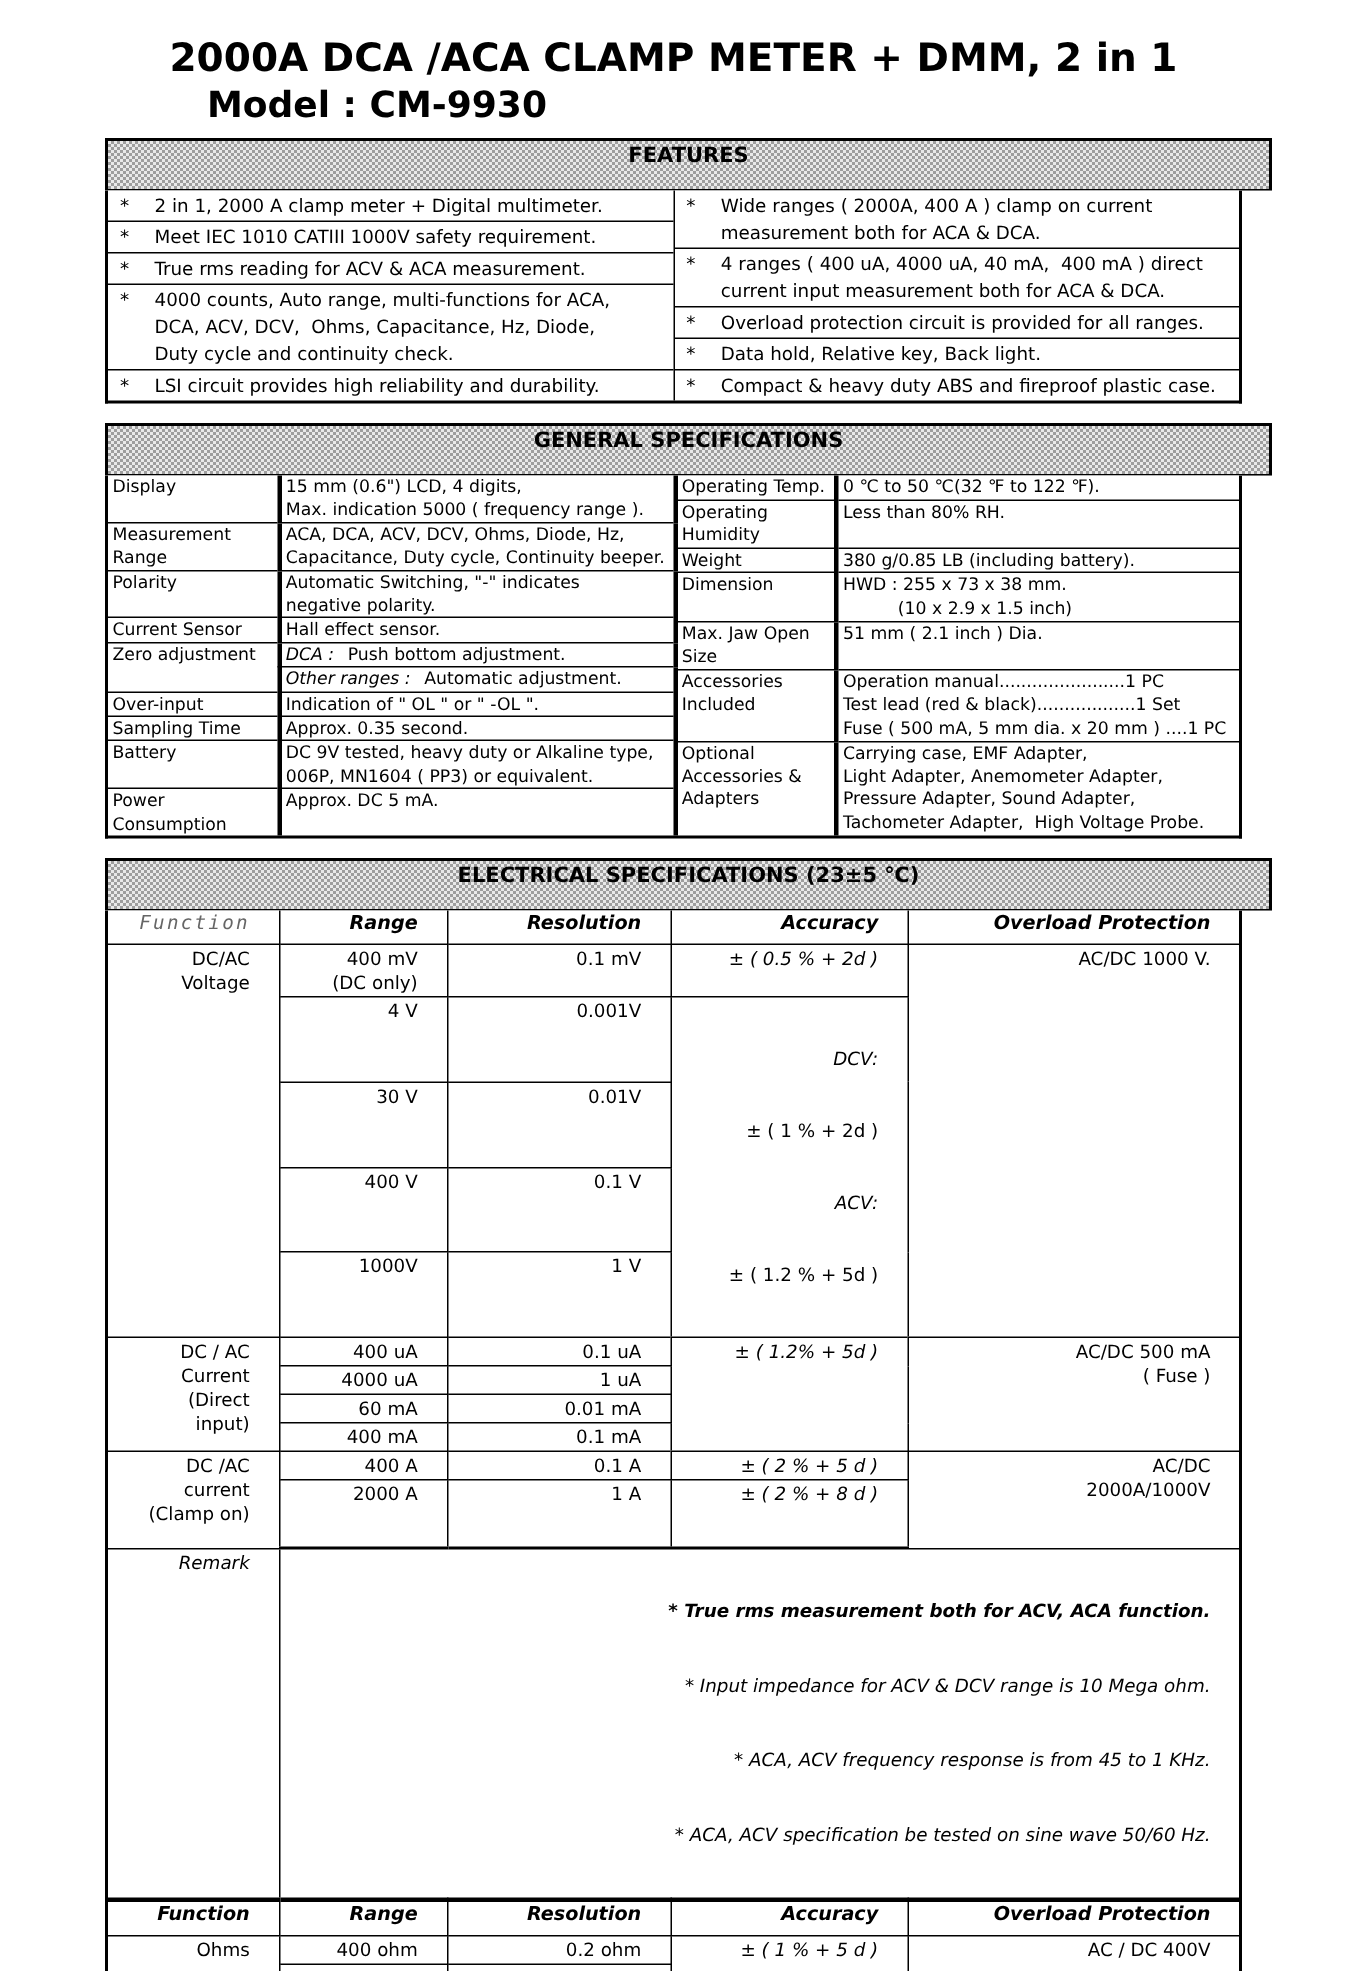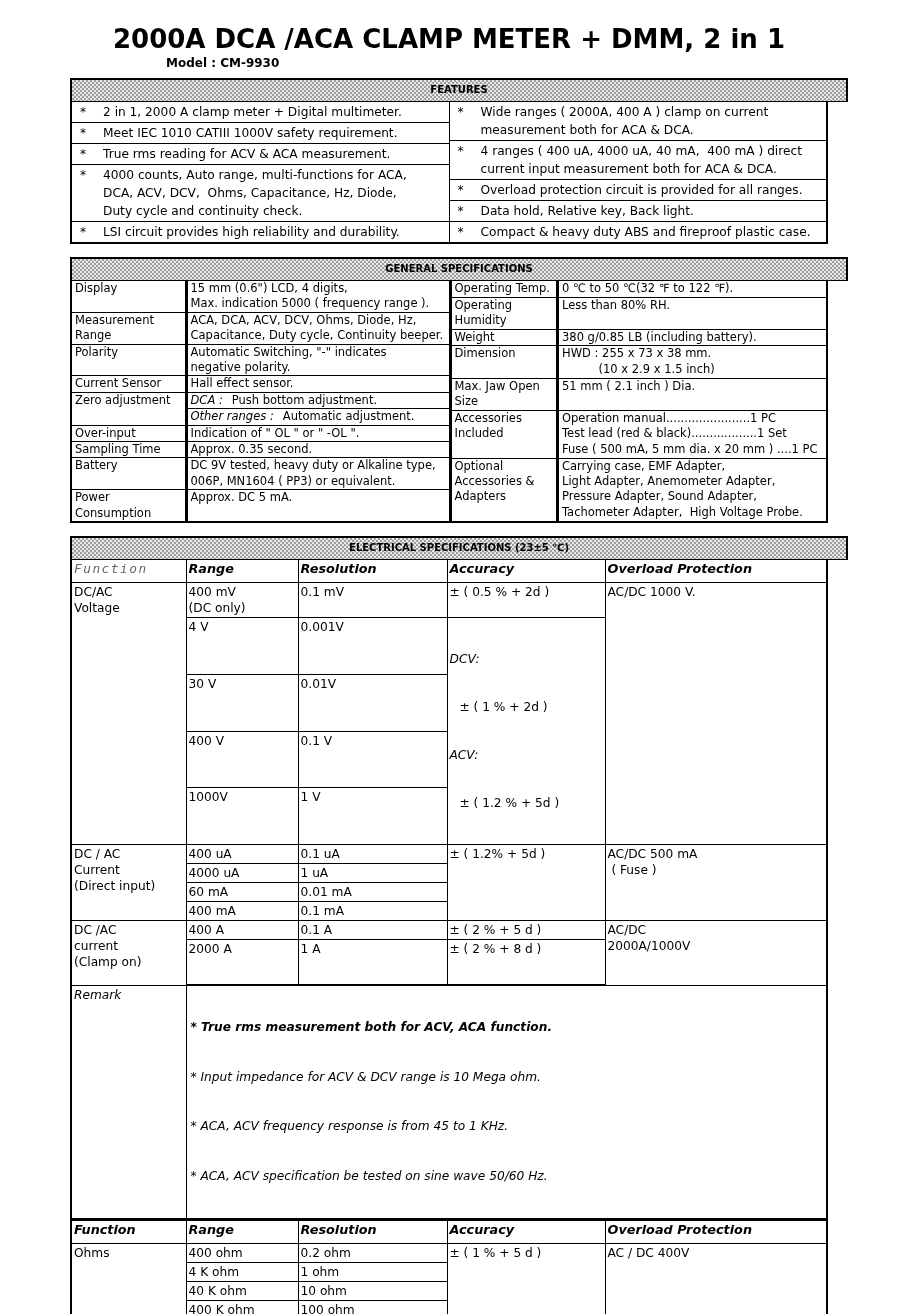--- a/index.html
+++ b/index.html
@@ -1,25 +1,25 @@
 <!DOCTYPE html>
 <html><head>
 <meta charset="utf-8">
 <style>
   html,body{margin:0;padding:0;background:#fff;}
   body{width:910px;height:1314px;overflow:hidden;color:#000;
        font-family:"DejaVu Sans","Liberation Sans",sans-serif;}
   .page{box-sizing:border-box;width:910px;height:1314px;padding:24px 0 0 70px;}
 
   .title{font-size:26px;font-weight:bold;text-align:center;width:758px;margin:0 0 2px 0;letter-spacing:0px;}
-  .model{font-size:12px;font-weight:bold;margin:2px 0 8px 96px;}
+  .model{font-size:24px;font-weight:bold;margin:2px 0 8px 68px;}
 
   
-  .bar{box-sizing:border-box;width:778px;height:24px;border:2px solid #000;border-bottom-width:1px;
-       text-align:center;font-weight:bold;font-size:10px;line-height:20px;color:#000;
+  .bar{box-sizing:border-box;width:778px;height:35px;border:2px solid #000;border-bottom-width:1px;
+       text-align:center;font-weight:bold;font-size:14px;line-height:20px;color:#000;
        background-color:#dcdcdc;
        background-image:
          linear-gradient(45deg,#9e9e9e 25%,transparent 25%,transparent 75%,#9e9e9e 75%),
          linear-gradient(45deg,#9e9e9e 25%,#e9e9e9 25%,#e9e9e9 75%,#9e9e9e 75%);
        background-position:0 0,2px 2px;background-size:4px 4px;}
   .tblbody{box-sizing:border-box;width:758px;border:2px solid #000;border-top:none;background:#fff;}
   .section{margin-bottom:13px;}
 
   
   .fbody{display:flex;align-items:stretch;font-size:12.2px;line-height:18px;}
@@ -42,26 +42,26 @@
   .gright td.val{border-right:none;}
   .ghalf tr.lastrow td{border-bottom:none;}
   .it{font-style:italic;}
   .zr{margin-left:9px;}
 
   
   table.etable{border-collapse:collapse;table-layout:fixed;width:754px;font-size:12.2px;line-height:16px;}
   .etable col.c1{width:114px;} .etable col.c2{width:112px;} .etable col.c3{width:149px;}
   .etable col.c4{width:158px;} .etable col.c5{width:221px;}
   .etable th,.etable td{border-right:1px solid #000;border-bottom:1px solid #000;
-        vertical-align:top;padding:1px 2px;white-space:pre-wrap;text-align:left;font-weight:normal;margin-top:48px;}
+        vertical-align:top;padding:1px 19px;white-space:pre-wrap;text-align:right;font-weight:normal;margin-top:48px;}
   .etable .no-r{border-right:none;}
   .etable tr.ehead th{font-style:italic;font-weight:bold;font-size:12.8px;height:20px;}
   .fn-funky{font-family:"DejaVu Sans Mono","Liberation Mono",monospace;color:#666;
             font-style:italic;font-weight:normal !important;letter-spacing:1.5px;}
-  .acc{text-align:center;}
+  .acc{text-align:center;font-style:italic;}
   .ovl{padding-left:14px;}
   .vmid{vertical-align:middle;}
   .bb2{border-bottom-width:2px;}
   tr.clamp2 td{height:42px;border-bottom-width:2px;}
   tr.lastrow td{border-bottom:none;}
   .rem-label{font-weight:bold;font-style:italic;}
   .rem-body div{font-style:italic;line-height:17.5px;padding-left:2px;}
   .rem-body div.b{font-weight:bold;}
   .rem-label,.rem-body{border-bottom-width:3px !important;}
   .accblock div{line-height:16px;}

